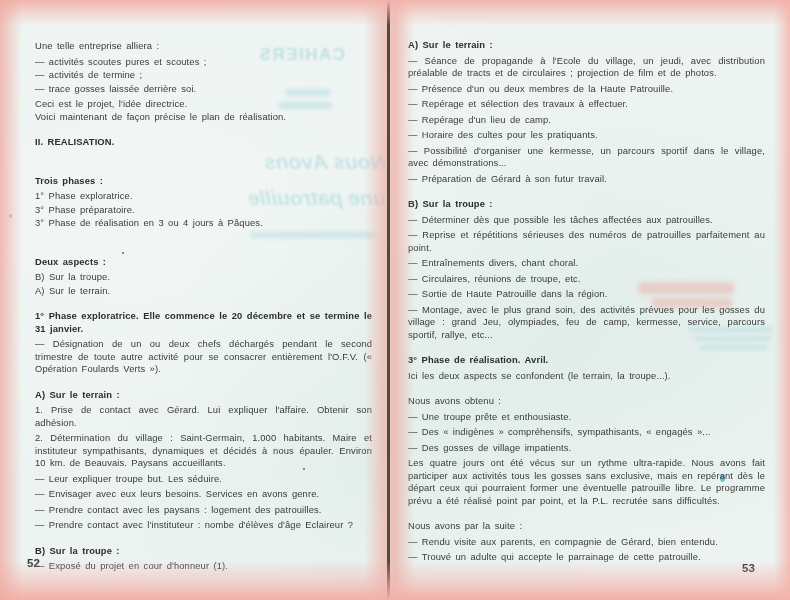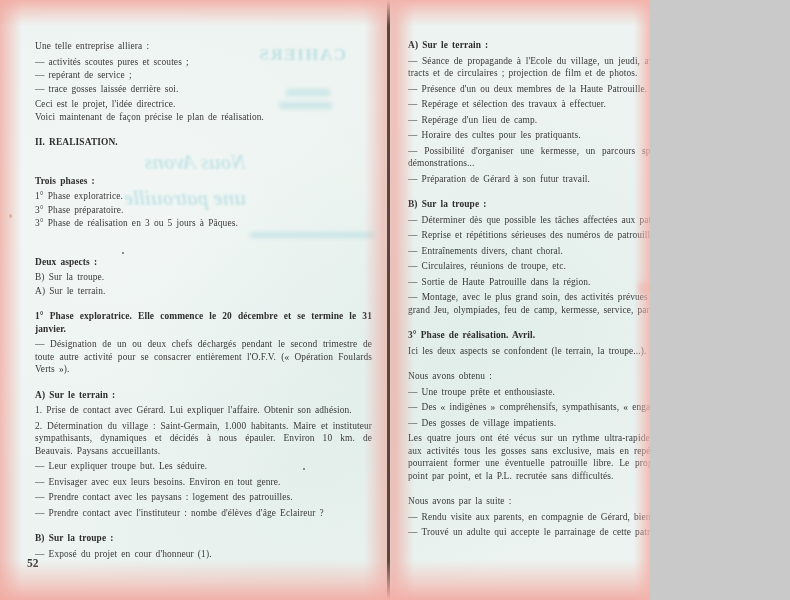--- a/index.html
+++ b/index.html
@@ -1,20 +1,20 @@
 <!DOCTYPE html>
 <html><head>
 <meta charset="utf-8">
 <style>
   html,body{margin:0;padding:0;background:#c9c9c9;}
   #scan{
     position:relative;
-    width:650px;height:600px;
+    width:790px;height:600px;
     overflow:hidden;
-    font-family:Liberation Serif, serif;
+    font-family:Liberation Sans, sans-serif;
     background:
       radial-gradient(ellipse at 18% 35%, rgba(255,255,255,.30), rgba(255,255,255,0) 55%),
       radial-gradient(ellipse at 72% 55%, rgba(203,227,221,.35), rgba(203,227,221,0) 50%),
       radial-gradient(ellipse at 45% 80%, rgba(214,233,228,.30), rgba(214,233,228,0) 45%),
       #ecf3f0;
   }
   
   .edge{position:absolute;pointer-events:none;}
   .edge-top{left:0;top:0;width:790px;height:26px;
     background:linear-gradient(180deg,#f2b4ac 0%,rgba(243,185,177,.55) 45%,rgba(243,185,177,0) 100%);}
@@ -78,39 +78,39 @@
   <div class="smudge cyan" style="left:694px;top:336px;width:78px;height:5px;"></div>
   <div class="smudge cyan" style="left:700px;top:345px;width:68px;height:5px;"></div>
   <div class="speck" style="left:720px;top:474px;width:5px;height:8px;background:#45c0d2;opacity:.85;filter:blur(.4px);"></div>
   <div class="speck" style="left:122px;top:252px;width:2px;height:2px;background:#6a675f;"></div>
   <div class="speck" style="left:303px;top:468px;width:2px;height:2px;background:#6a675f;"></div>
   <div class="speck" style="left:9px;top:214px;width:3px;height:4px;background:#c9a37a;opacity:.8;"></div>
 
   <div class="col" id="left-col">
       <div class="blk p">Une telle entreprise alliera :</div>
       <div class="blk dash tight">— activités scoutes pures et scoutes ;</div>
-      <div class="blk dash tight">— repérant de service ;</div>
+      <div class="blk dash tight">— activités de termine ;</div>
       <div class="blk dash tight">— trace gosses laissée derrière soi.</div>
       <div class="blk p">Ceci est le projet, l'idée directrice.
 Voici maintenant de façon précise le plan de réalisation.</div>
       <div class="blk h gap">II. REALISATION.</div>
       <div class="blk h">Trois phases :</div>
       <div class="blk p tight">1° Phase exploratrice.</div>
       <div class="blk p tight">3° Phase préparatoire.</div>
-      <div class="blk p tight">3° Phase de réalisation en 3 ou 5 jours à Pâques.</div>
+      <div class="blk p tight">3° Phase de réalisation en 3 ou 4 jours à Pâques.</div>
       <div class="blk h">Deux aspects :</div>
       <div class="blk p tight">B) Sur la troupe.</div>
       <div class="blk p tight">A) Sur le terrain.</div>
       <div class="blk lead gap"><span class="lead">1° Phase exploratrice.</span> Elle commence le 20 décembre et se termine le 31 janvier.</div>
       <div class="blk dash">— Désignation de un ou deux chefs déchargés pendant le second trimestre de toute autre activité pour se consacrer entièrement l'O.F.V. (« Opération Foulards Verts »).</div>
       <div class="blk lead gap"><span class="lead">A) Sur le terrain :</span></div>
       <div class="blk p">1. Prise de contact avec Gérard. Lui expliquer l'affaire. Obtenir son adhésion.</div>
       <div class="blk p">2. Détermination du village : Saint-Germain, 1.000 habitants. Maire et instituteur sympathisants, dynamiques et décidés à nous épauler. Environ 10 km. de Beauvais. Paysans accueillants.</div>
       <div class="blk dash">— Leur expliquer troupe but. Les séduire.</div>
-      <div class="blk dash">— Envisager avec eux leurs besoins. Environ en tout genre.</div>
+      <div class="blk dash">— Envisager avec eux leurs besoins. Services en avons genre.</div>
       <div class="blk dash">— Prendre contact avec les paysans : logement des patrouilles.</div>
       <div class="blk dash">— Prendre contact avec l'instituteur : nombe d'élèves d'âge Eclaireur ?</div>
       <div class="blk lead gap"><span class="lead">B) Sur la troupe :</span></div>
       <div class="blk dash">— Exposé du projet en cour d'honneur (1).</div>
     </div>
   <div class="pagenum" id="pn-left">52</div>
 
   <div class="col" id="right-col">
       <div class="blk lead"><span class="lead">A) Sur le terrain :</span></div>
       <div class="blk dash">— Séance de propagande à l'Ecole du village, un jeudi, avec distribution préalable de tracts et de circulaires ; projection de film et de photos.</div>

